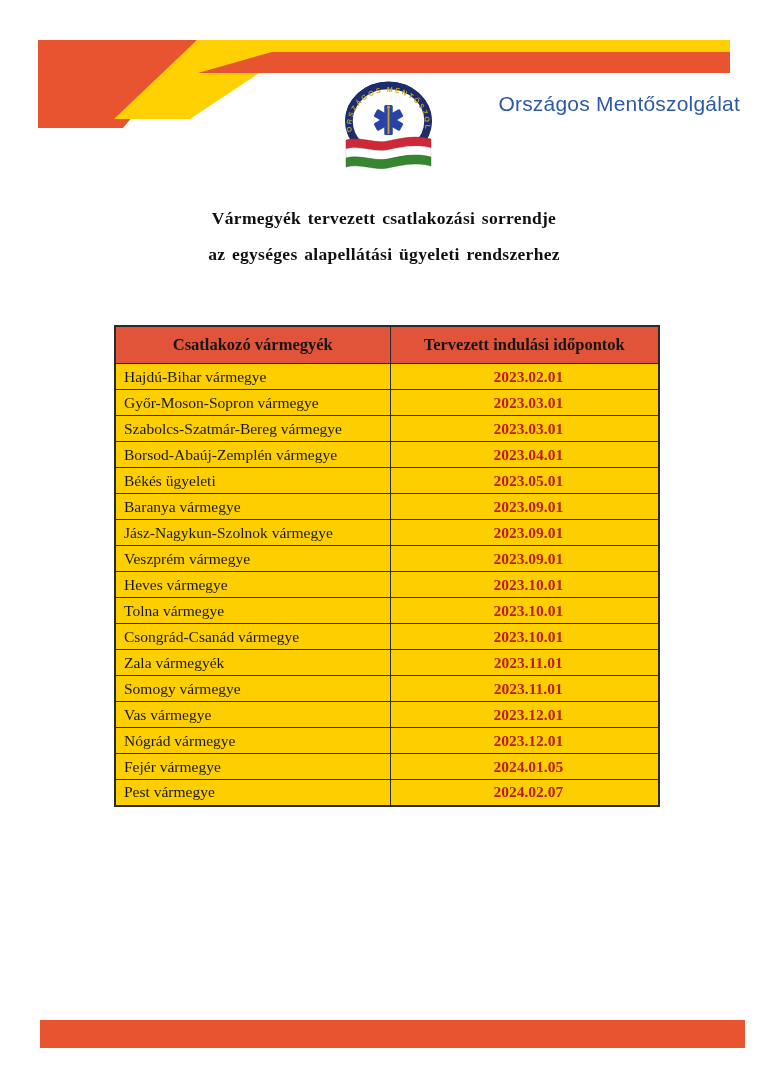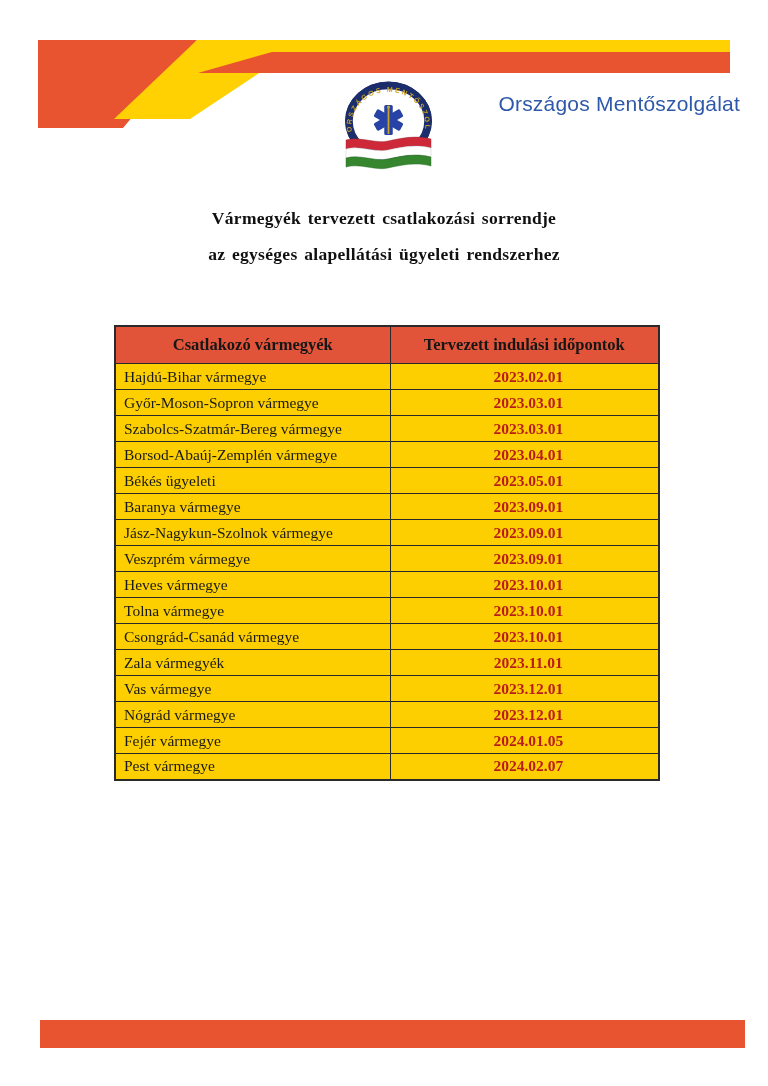--- a/index.html
+++ b/index.html
@@ -158,20 +158,24 @@
         </tr>
         <tr>
           <td class="county">Csongrád-Csanád vármegye</td>
           <td class="date">2023.10.01</td>
         </tr>
         <tr>
           <td class="county">Zala vármegyék</td>
           <td class="date">2023.11.01</td>
         </tr>
         <tr>
+          <td class="county">Somogy vármegye</td>
+          <td class="date">2023.11.01</td>
+        </tr>
+        <tr>
           <td class="county">Vas vármegye</td>
           <td class="date">2023.12.01</td>
         </tr>
         <tr>
           <td class="county">Nógrád vármegye</td>
           <td class="date">2023.12.01</td>
         </tr>
         <tr>
           <td class="county">Fejér vármegye</td>
           <td class="date">2024.01.05</td>

